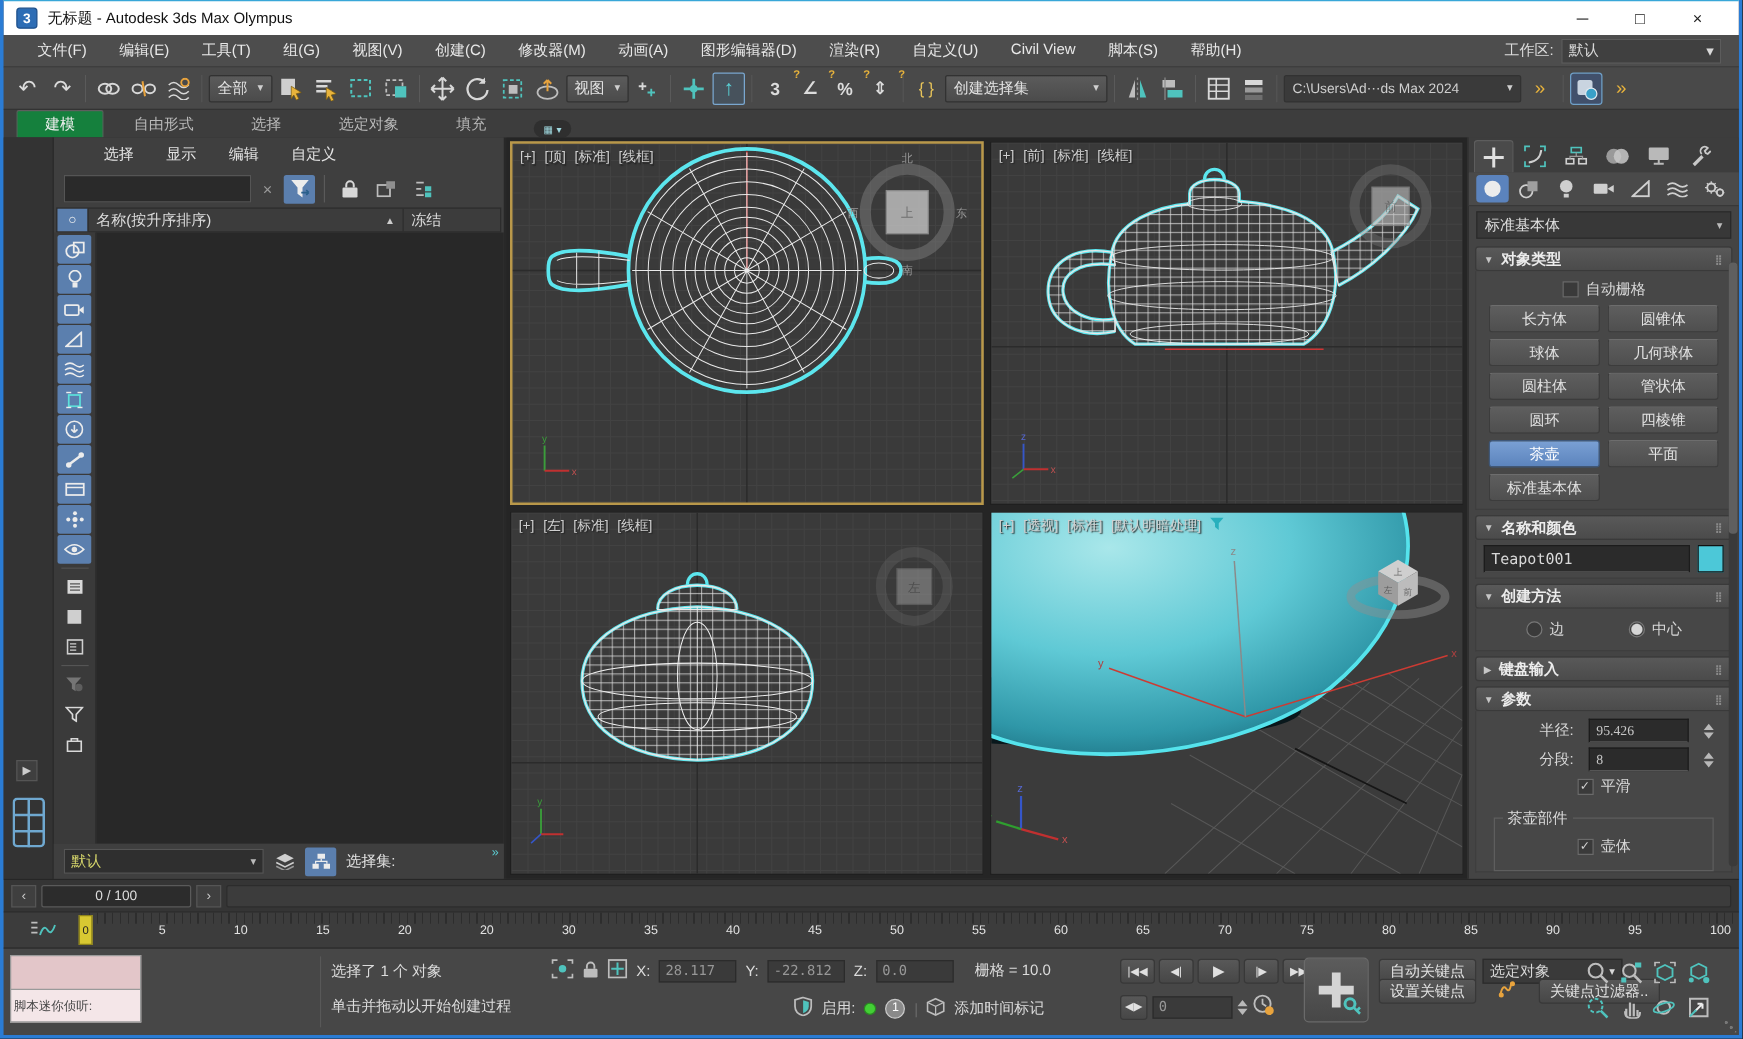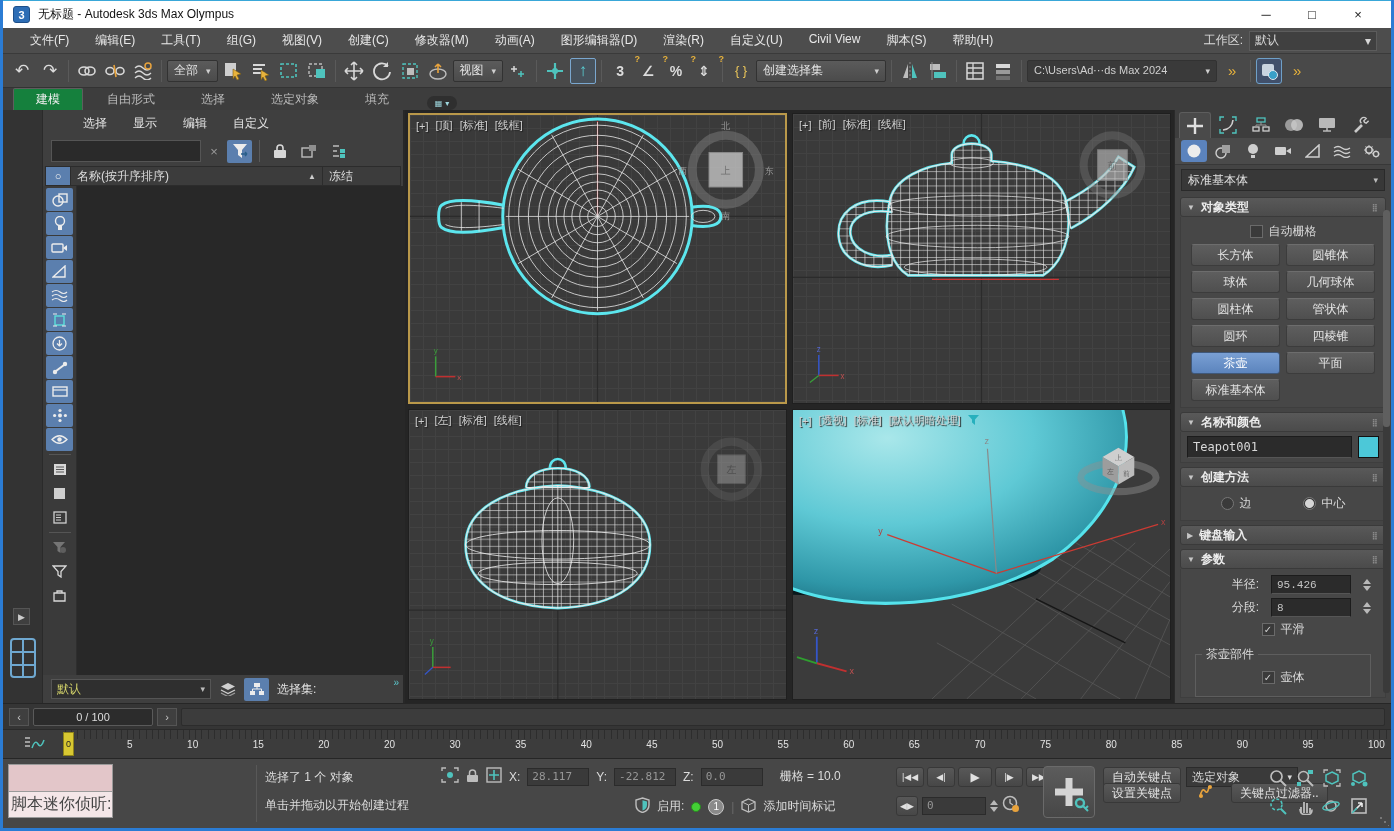--- a/index.html
+++ b/index.html
@@ -96,21 +96,21 @@
   .cb{width:13px;height:13px;background:#3a3a3a;border:1px solid #6a6a6a;display:inline-flex;align-items:center;justify-content:center;font-size:10px;color:#d0d0d0}
   .nrow{display:flex;align-items:center;gap:6px}
   .nrow input{flex:1;height:22px;background:#2b2b2b;border:1px solid #1c1c1c;border-bottom-color:#555;color:#d8d8d8;font-size:12px;padding:0 5px;font-family:"DejaVu Sans Mono",monospace}
   #swatch{width:22px;height:22px;border:1px solid #111}
   .radrow{display:flex;justify-content:space-around;padding:4px 8px}
   .rad{display:flex;align-items:center;gap:6px}
   .rdot{width:13px;height:13px;border-radius:50%;background:#3a3a3a;border:1px solid #777}
   .rdot.on{background:radial-gradient(circle at 50% 50%,#d6d6d6 0 4px,#3a3a3a 5px)}
   .prow{display:flex;align-items:center;justify-content:flex-end;gap:12px;padding:2px 8px 2px 0}
   .prow .plbl{color:#d8d8d8}
-  .fld{width:80px;height:19px;background:#2b2b2b;border:1px solid #1c1c1c;border-bottom-color:#555;color:#c6c6c6;font-size:11px;display:flex;align-items:center;padding:0 5px;font-family:Liberation Mono, monospace}
+  .fld{width:80px;height:19px;background:#2b2b2b;border:1px solid #1c1c1c;border-bottom-color:#555;color:#c6c6c6;font-size:11px;display:flex;align-items:center;padding:0 5px;font-family:Liberation Serif, serif}
   .spn{display:flex;flex-direction:column;gap:2px}
   .spn i{width:0;height:0;border-left:4px solid transparent;border-right:4px solid transparent}
   .spn .u{border-bottom:5px solid #b9b9b9}.spn .d{border-top:5px solid #b9b9b9}
   fieldset{border:1px solid #5e5e5e;margin:6px 8px 0;padding:4px 6px 8px}
   fieldset legend{padding:0 4px;color:#dcdcdc;font-size:12px}
   #cpscroll{position:absolute;right:1px;top:100px;bottom:10px;width:7px;background:#3a3a3a;border-radius:3px}
   #cpscroll div{position:absolute;top:0;width:7px;height:45%;background:#5f5f5f;border-radius:3px}
   
   #timeslider{height:26px;background:#353535;display:flex;align-items:center;gap:4px;padding:0 6px;border-top:1px solid #262626}
   .tsbtn{width:20px;height:18px;background:#3f3f3f;border:1px solid #555;color:#c9c9c9;font-size:11px;display:flex;align-items:center;justify-content:center}
@@ -120,21 +120,21 @@
   #ruleric{width:62px;display:flex;align-items:center;justify-content:center}
   #ruler{flex:1;position:relative}
   #rulerticks{position:absolute;left:0;right:0;top:0;height:9px;background:repeating-linear-gradient(90deg,#2d2d2d 0 1px,transparent 1px 6.2px)}
   #rulerlabels{position:absolute;left:2px;right:6px;top:9px;display:flex;justify-content:space-between}
   #rulerlabels span{font-size:10px;color:#e2e2e2}
   #tslider0{position:absolute;left:-2px;top:2px;width:11px;height:24px;background:#d8c832;border:1px solid #8f841a;color:#222;font-size:9px;display:flex;align-items:center;justify-content:center;z-index:2}
   
   #statusbar{height:69px;background:#474747;position:relative;font-size:12px;color:#dcdcdc}
   #mclisten{position:absolute;left:5px;top:5px;width:105px}
   #mclisten .pink{height:28px;background:#e3c6c9;border:1px solid #9a9a9a}
-  #mclisten .white{height:26px;background:#f4e6e8;border:1px solid #9a9a9a;border-top:none;color:#444;font-size:16px;display:flex;align-items:center;padding:0 2px;overflow:hidden;white-space:nowrap}
+  #mclisten .white{height:26px;background:#f4e6e8;border:1px solid #9a9a9a;border-top:none;color:#444;font-size:10px;display:flex;align-items:center;padding:0 2px;overflow:hidden;white-space:nowrap}
   #stx1{position:absolute;left:262px;top:10px}
   #stx2{position:absolute;left:262px;top:38px}
   #stdiv{position:absolute;left:253px;top:6px;bottom:6px;width:1px;background:#3a3a3a;border-right:1px solid #585858}
   .srow{position:absolute;display:flex;align-items:center;gap:5px}
   .sfld{width:62px;height:18px;background:#3a3a3a;border:1px solid #2b2b2b;color:#979797;font-size:11px;display:flex;align-items:center;padding:0 4px;font-family:"DejaVu Sans Mono",monospace}
   .pbtn{width:28px;height:20px;background:linear-gradient(#585858,#474747);border:1px solid #383838;border-radius:3px;color:#e0e0e0;font-size:9px;display:flex;align-items:center;justify-content:center}
   .pbtn.big{width:34px;font-size:12px}
   #bigkey{position:absolute;left:1040px;top:7px;width:52px;height:52px;background:linear-gradient(#5c5c5c,#474747);border:1px solid #6a6a6a;border-radius:4px;display:flex;align-items:center;justify-content:center}
   .kbtn{height:20px;padding:0 8px;background:linear-gradient(#585858,#474747);border:1px solid #383838;border-radius:3px;color:#e2e2e2;font-size:12px;display:flex;align-items:center}
   #selcombo{width:112px;height:20px;background:#3a3a3a;border:1px solid #2b2b2b;display:flex;align-items:center;justify-content:space-between;padding:0 5px;color:#d8d8d8}

